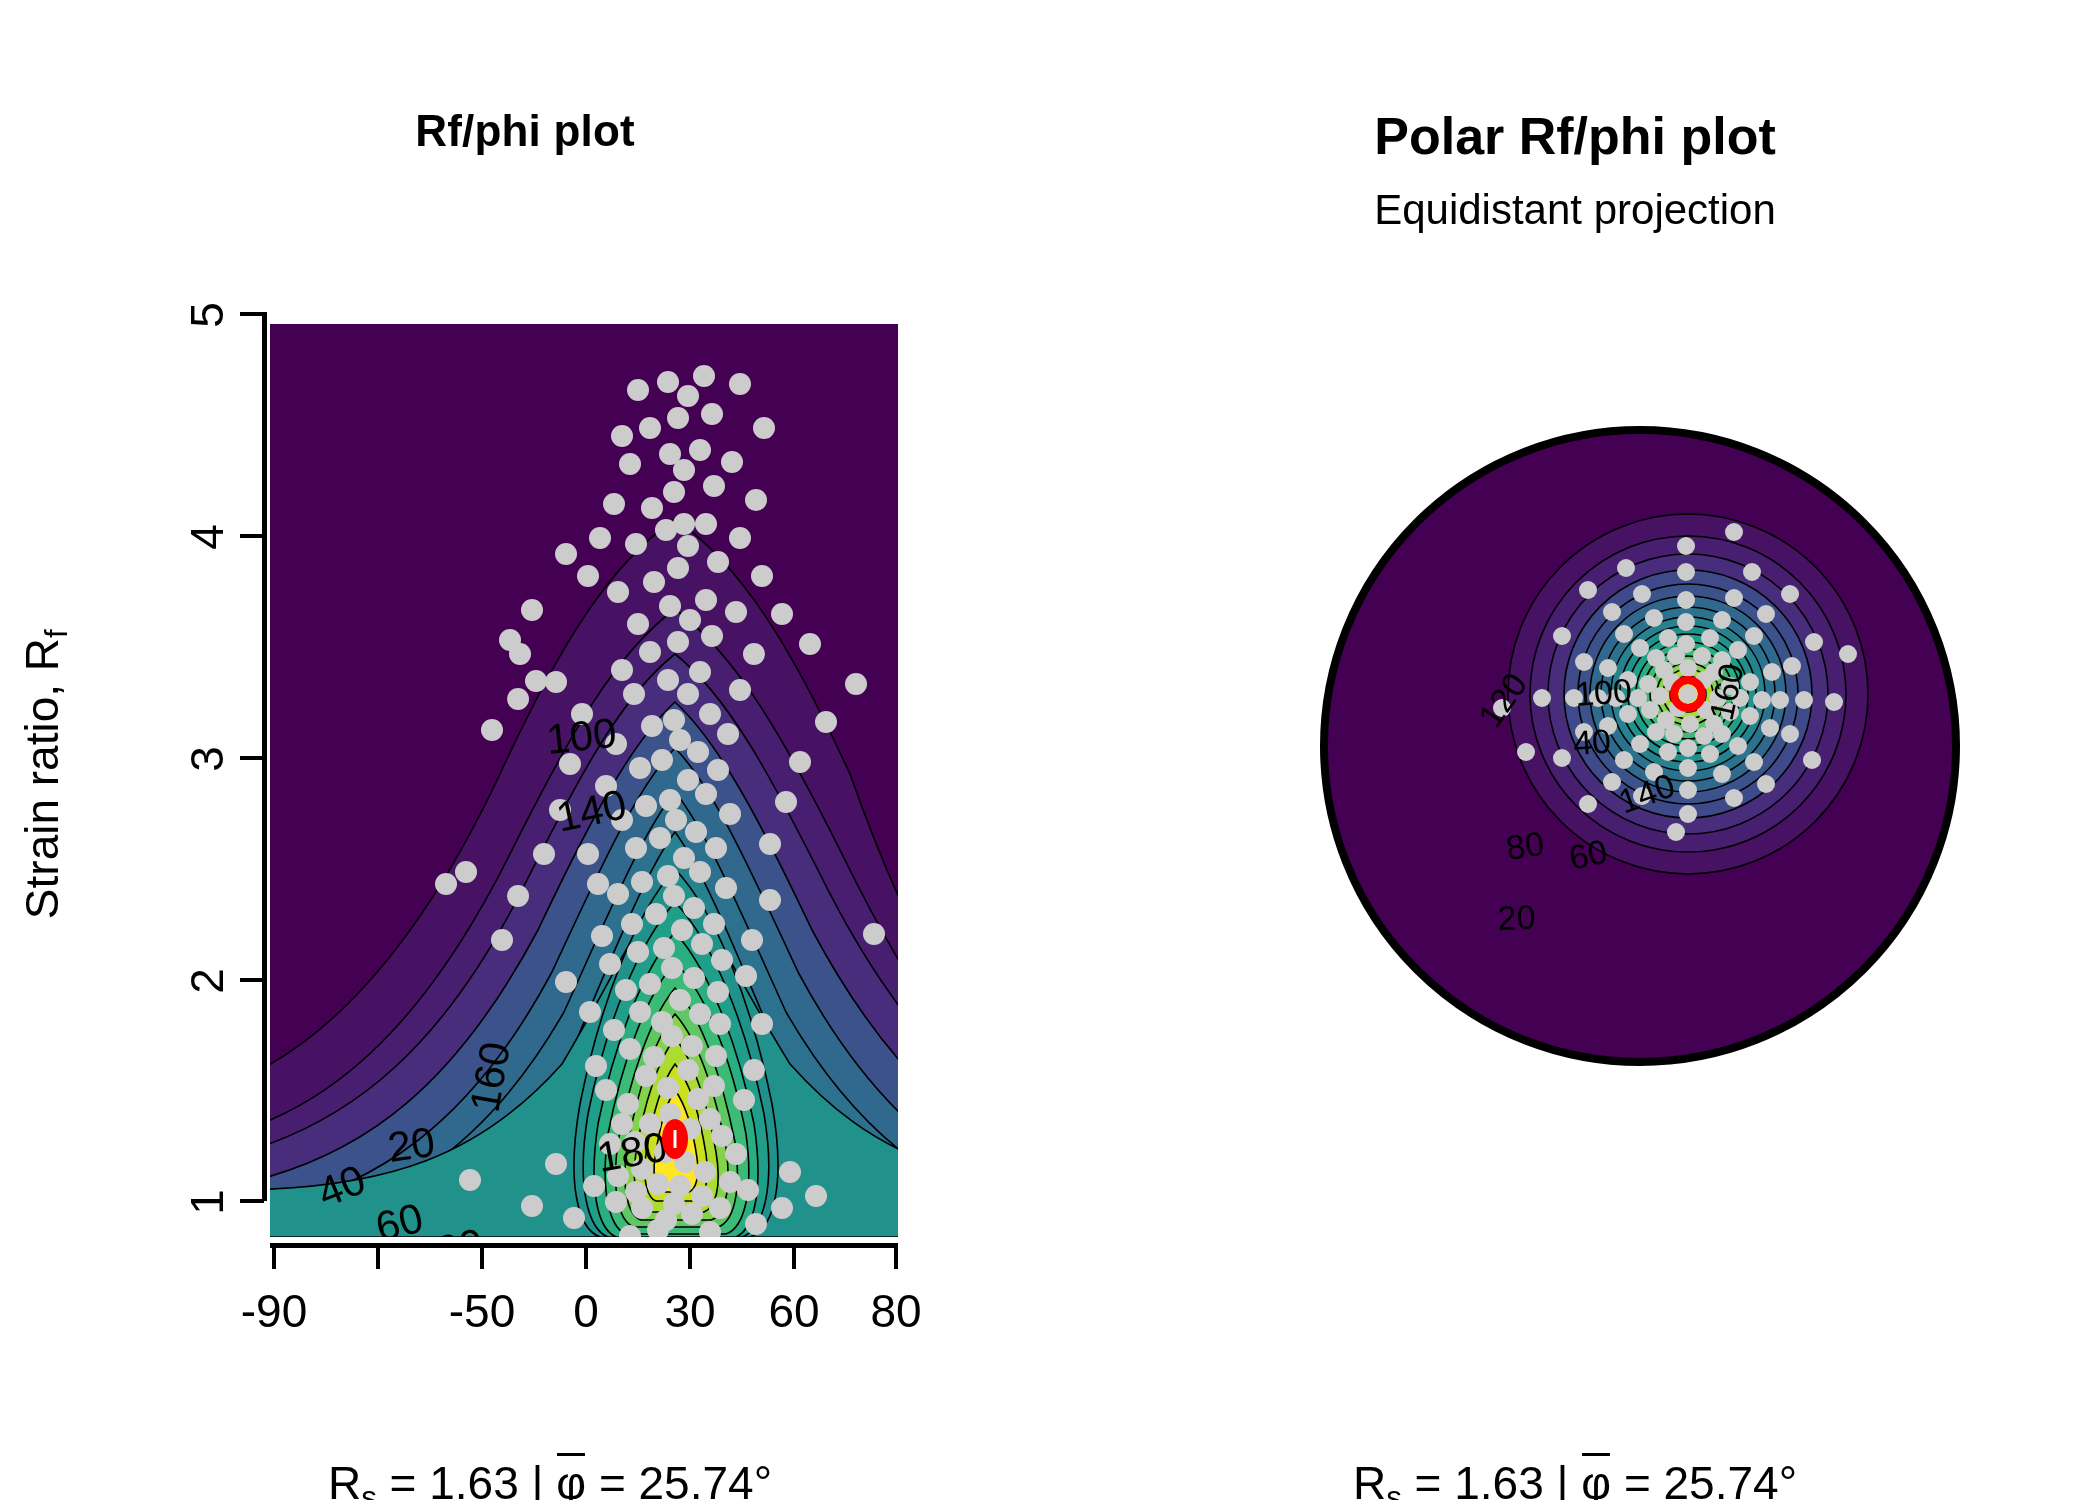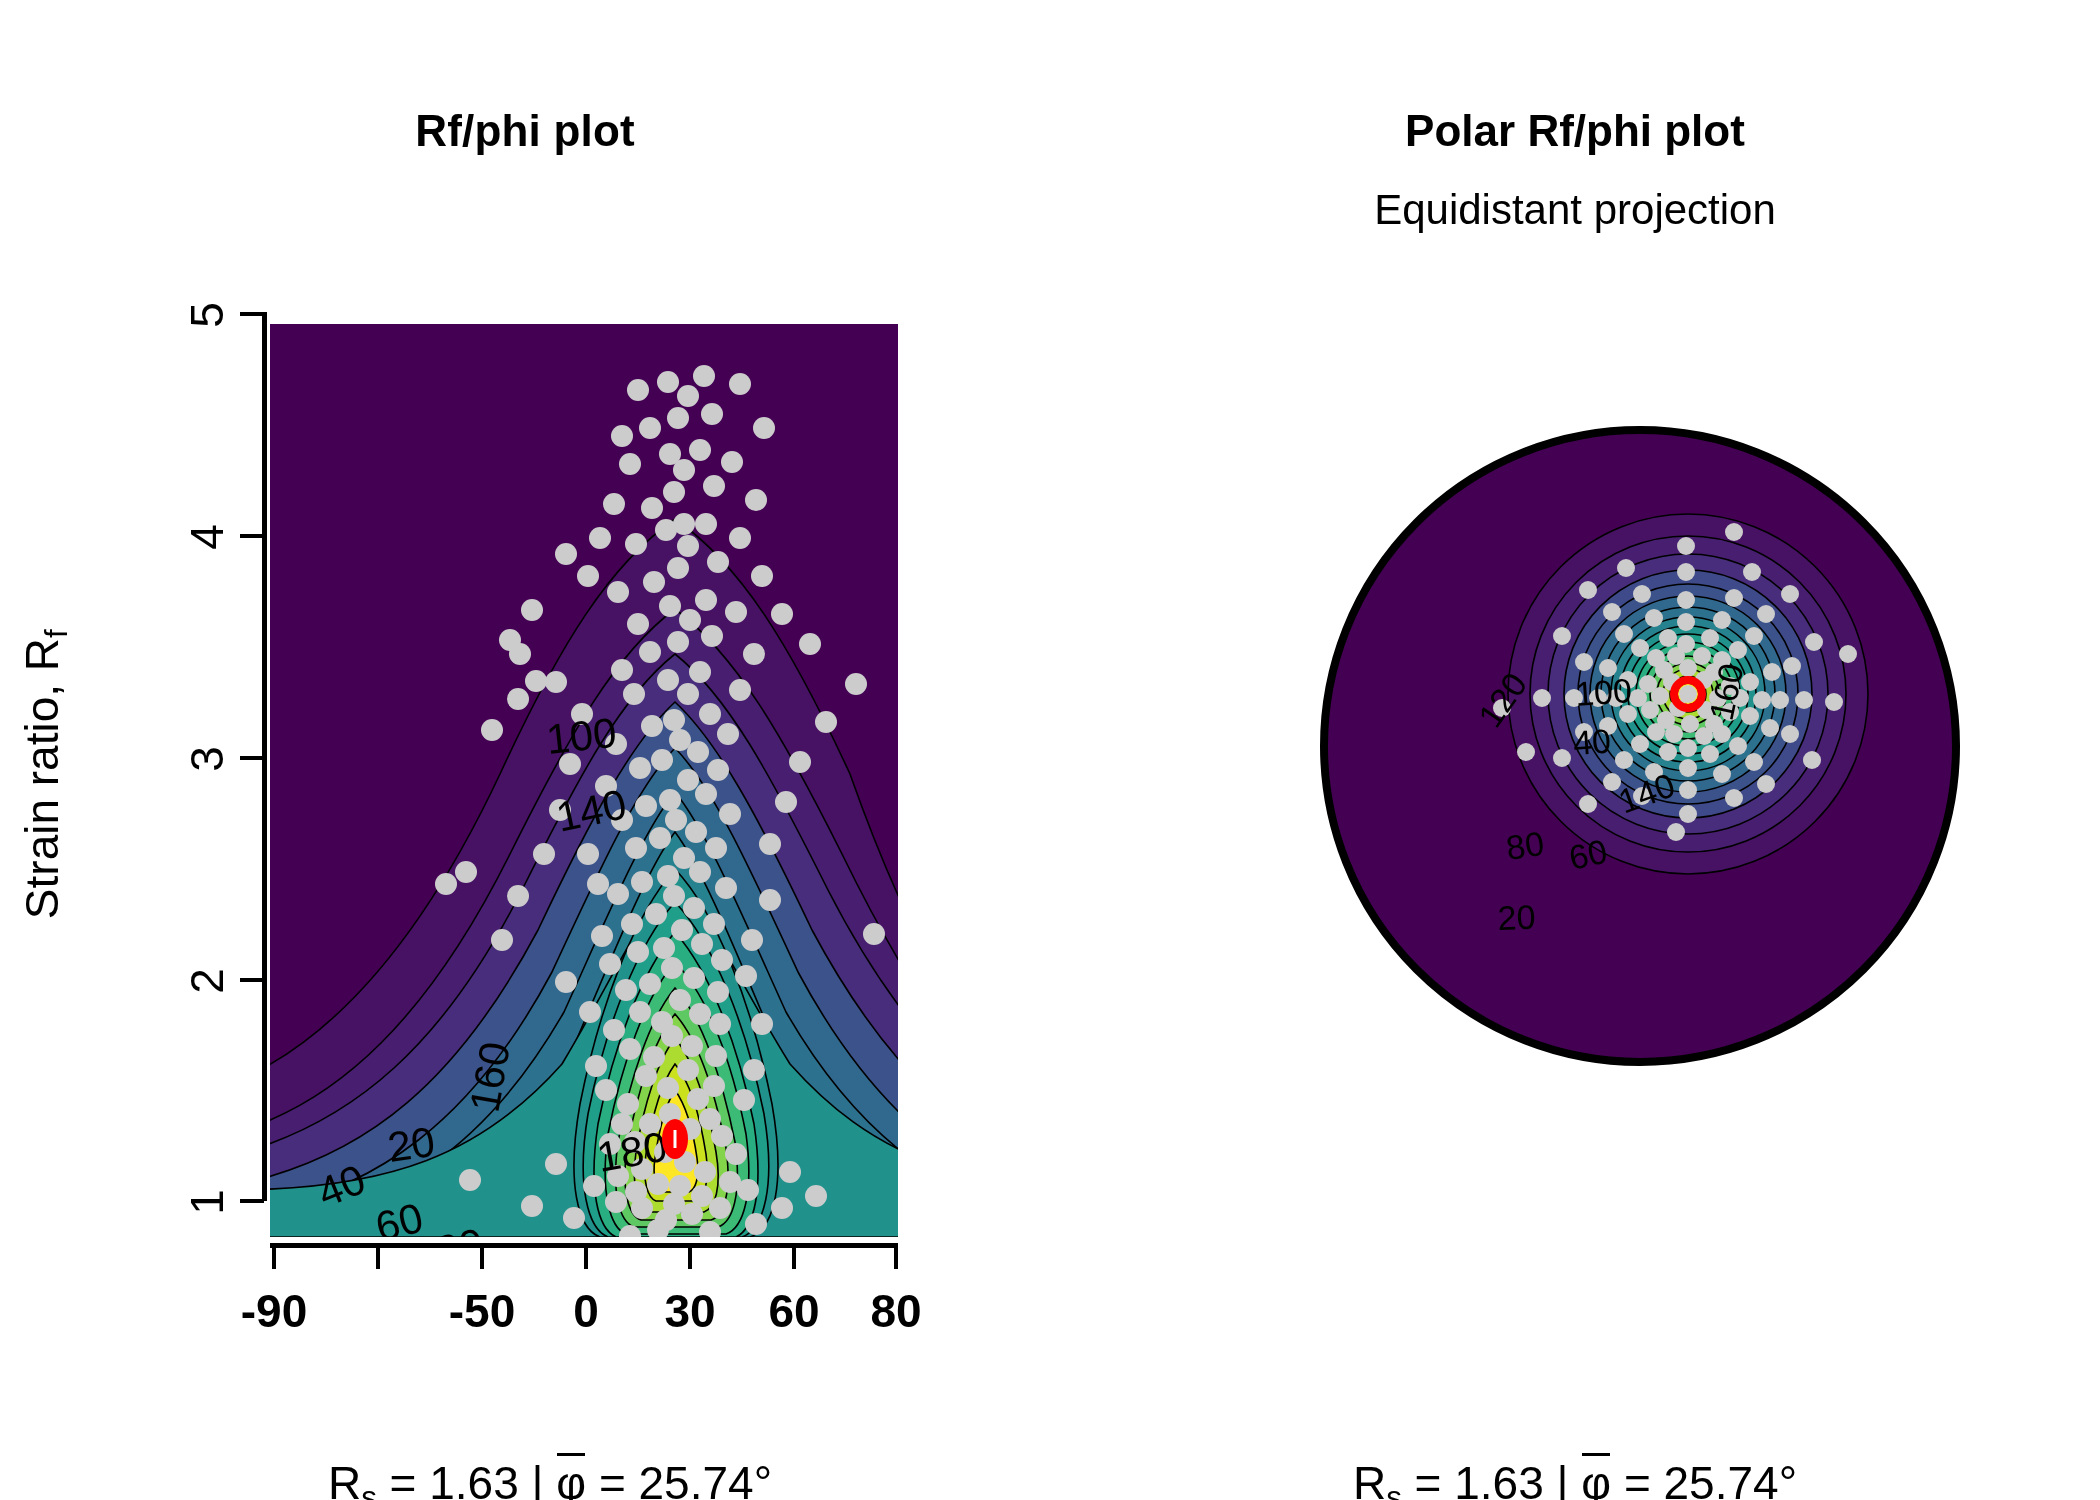--- a/index.html
+++ b/index.html
@@ -18,30 +18,30 @@
 
   
   .axisline{position:absolute;background:#000;}
   #yaxis-line{left:262px;top:268px;width:5px;height:889px;}
   #xaxis-line{left:270px;top:1199px;width:628px;height:5px;}
   .ytick{position:absolute;left:240px;width:24px;height:4px;background:#000;}
   .xtick{position:absolute;top:1199px;width:4px;height:26px;background:#000;}
   .ytick-lab{position:absolute;left:0;width:220px;text-align:right;font-size:46px;
       transform-origin:right center;}
   .ytick-lab span{display:inline-block;transform:rotate(-90deg);}
-  .xtick-lab{position:absolute;top:1240px;font-size:46px;text-align:center;width:160px;font-weight:bold;}
+  .xtick-lab{position:absolute;top:1240px;font-size:46px;text-align:center;width:160px;}
   #ylab{position:absolute;left:-305px;top:700px;width:700px;text-align:center;
       font-size:46px;transform:rotate(-90deg);}
   #xlab{position:absolute;left:0;top:1355px;width:1100px;text-align:center;font-size:46px;}
   #xlab2{position:absolute;left:0;top:1412px;width:1100px;text-align:center;font-size:46px;}
 
   
   #right-plot{left:1050px;top:0;width:1050px;height:1500px;}
   #right-title{position:absolute;left:0;top:62px;width:1050px;text-align:center;
-      font-size:44px;font-weight:bold;}
+      font-size:52px;font-weight:bold;}
   #right-sub{position:absolute;left:0;top:142px;width:1050px;text-align:center;font-size:42px;}
   #polar-panel{position:absolute;left:266px;top:378px;width:648px;height:648px;}
   #rlab2{position:absolute;left:0;top:1412px;width:1050px;text-align:center;font-size:46px;}
 
   .sub{font-size:0.68em;vertical-align:-0.30em;}
   .ovl{display:inline-block;position:relative;}
   .ovl::before{content:"";position:absolute;left:4%;right:4%;top:-0.06em;
       border-top:3px solid #000;}
   .ctxt{font-family:"Liberation Sans", sans-serif;}
 </style>

